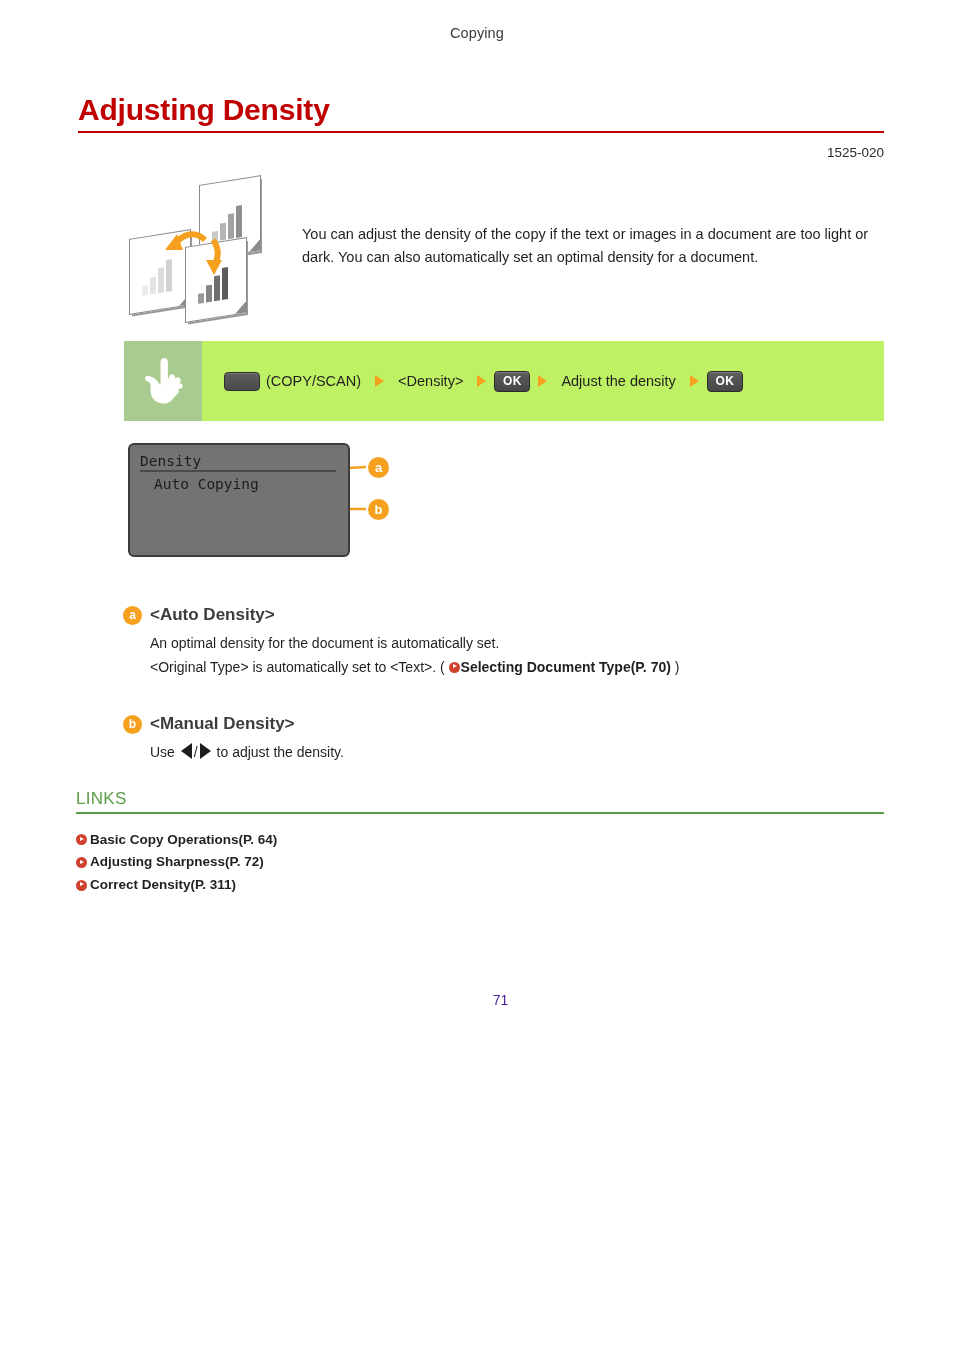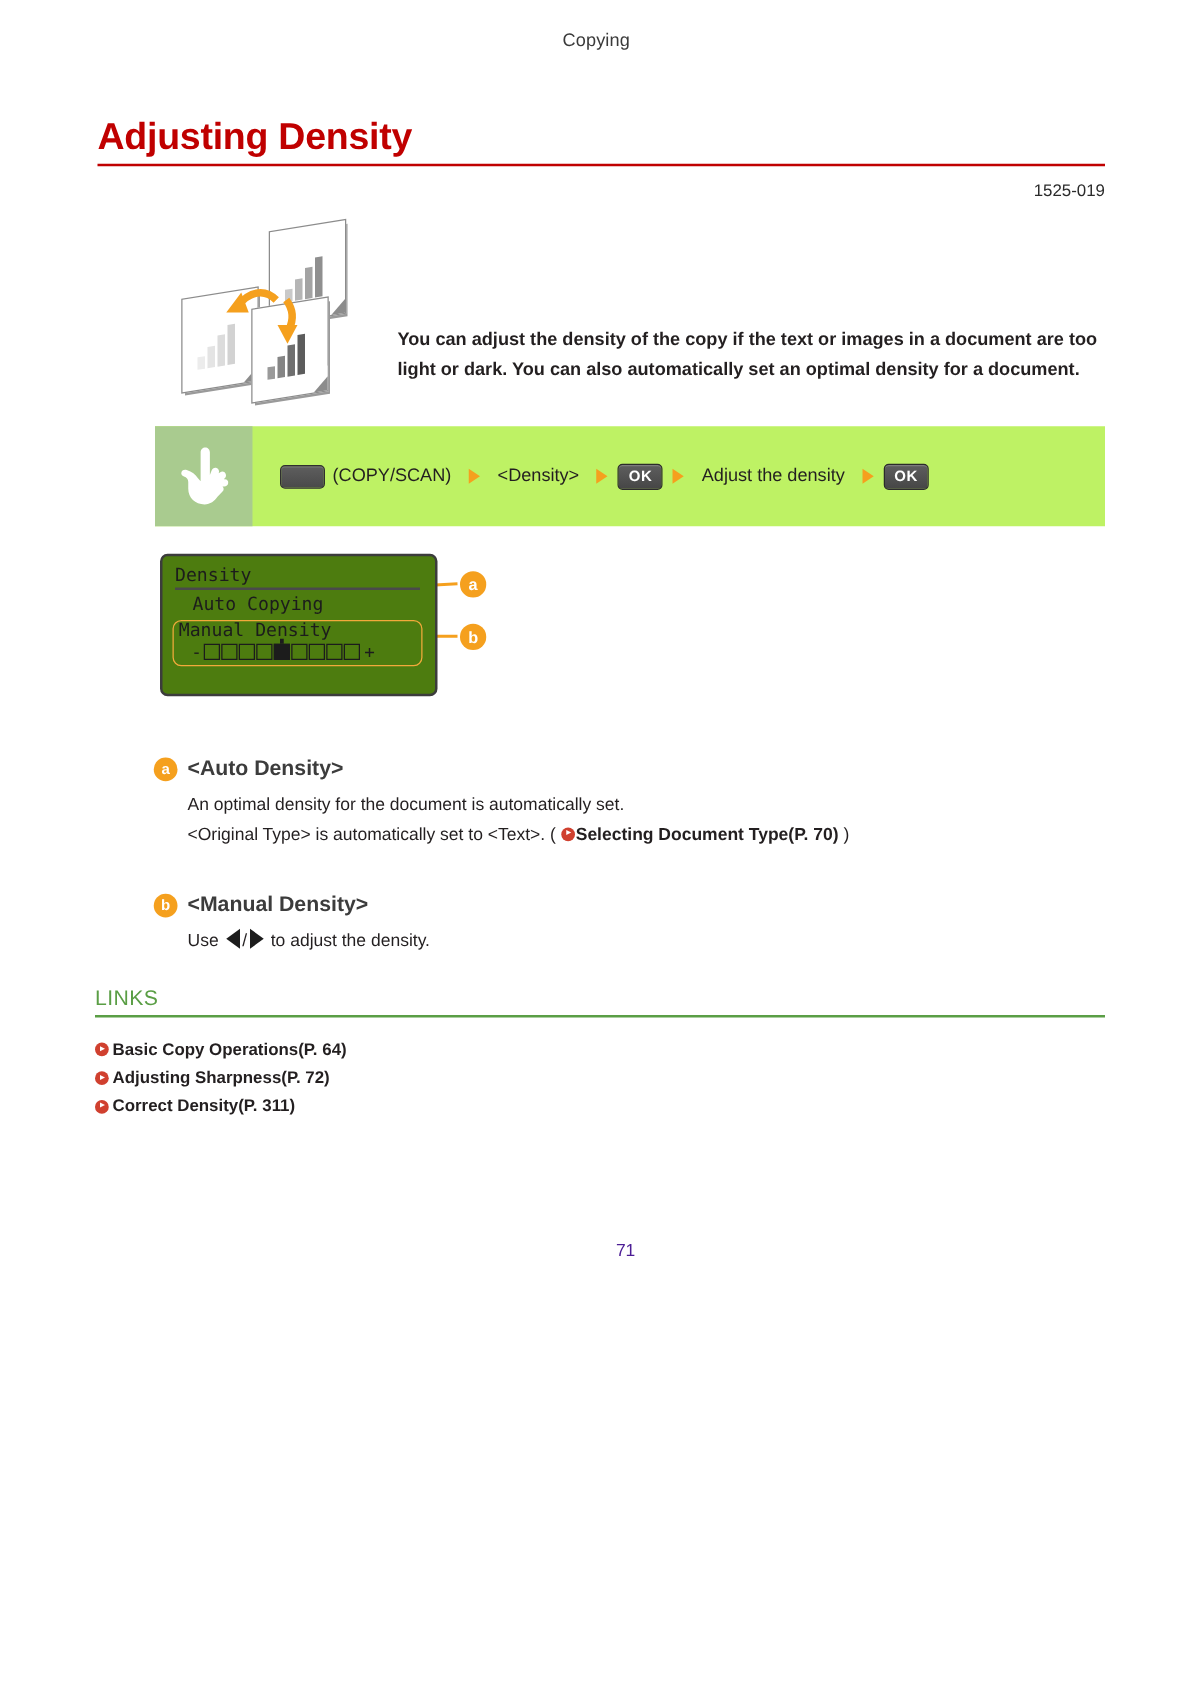--- a/index.html
+++ b/index.html
@@ -48,24 +48,23 @@
   .doc-code {
     position: absolute;
     top: 145px; right: 70px;
     font-size: 13.5px;
     color: #2b2b2b;
   }
 
   
   .intro {
     position: absolute;
-    top: 178px; left: 143px; width: 760px;
-    display: flex;
-    align-items: flex-end;
-    font-weight: bold;
+    top: 178px; left: 127px; width: 760px;
+    display: flex;
+    align-items: center;
   }
   .intro-figure {
     width: 150px;
     height: 130px;
     position: relative;
     flex: 0 0 150px;
   }
   .intro-text {
     margin-left: 25px;
     font-size: 14.5px;
@@ -174,21 +173,21 @@
   
   .lcd-area {
     position: absolute;
     top: 443px; left: 128px;
     width: 360px; height: 120px;
   }
   .lcd {
     position: absolute;
     left: 0; top: 0;
     width: 222px; height: 114px;
-    background: #4d7c0f;
+    background: #737373;
     border: 2px solid #3c3c3c;
     border-radius: 6px;
     padding: 8px 10px 6px 10px;
     font-family: "DejaVu Sans Mono", monospace;
     font-size: 14.5px;
     color: #1c1c1c;
   }
   .lcd-title {
     border-bottom: 2px solid #4a4a4a;
     padding-bottom: 1px;
@@ -343,21 +342,21 @@
 <body>
 
 <div class="page">
 
   <div class="running-header">Copying</div>
 
   <div class="title-block">
     <h1 class="page-title">Adjusting Density</h1>
     <div class="title-rule"></div>
   </div>
-  <div class="doc-code">1525-019</div>
+  <div class="doc-code">1525-020</div>
 
   <div class="intro">
     <div class="intro-figure">
       <div class="sheet" id="sheet-top">
         <div class="bars">
           <i style="height:10px;background:#c9c9c9"></i>
           <i style="height:17px;background:#b5b5b5"></i>
           <i style="height:25px;background:#a3a3a3"></i>
           <i style="height:32px;background:#8f8f8f"></i>
         </div>
@@ -419,38 +418,20 @@
 
   <div class="lcd-area">
     <svg class="leader-svg" viewBox="0 0 360 120">
       <line x1="130" y1="30" x2="238" y2="24" stroke="#f5a01e" stroke-width="2.4"></line>
       <circle cx="130" cy="30" r="3.2" fill="#f5a01e"></circle>
       <polyline points="186,62 210,62 210,66 238,66" stroke="#f5a01e" stroke-width="2.4" fill="none"></polyline>
     </svg>
     <div class="lcd">
       <div class="lcd-title">Density</div>
       <div class="lcd-item">Auto Copying</div>
-      <div class="lcd-highlight">
-        <div>Manual Density</div>
-        <div class="lcd-slider">
-          <span class="slider-sign">-</span>
-          <span id="slider-cells" style="display:flex;align-items:center;">
-              <span class="cell"></span>
-              <span class="cell"></span>
-              <span class="cell"></span>
-              <span class="cell"></span>
-              <span class="cell filled"></span>
-              <span class="cell"></span>
-              <span class="cell"></span>
-              <span class="cell"></span>
-              <span class="cell"></span>
-            </span>
-          <span class="slider-sign">+</span>
-        </div>
-      </div>
     </div>
     <div class="callout-badge" id="badge-a">a</div>
     <div class="callout-badge" id="badge-b">b</div>
   </div>
 
   <div class="desc-block" id="desc-a">
     <div class="desc-heading">
       <span class="badge-inline">a</span>
       <span>&lt;Auto Density&gt;</span>
     </div>

